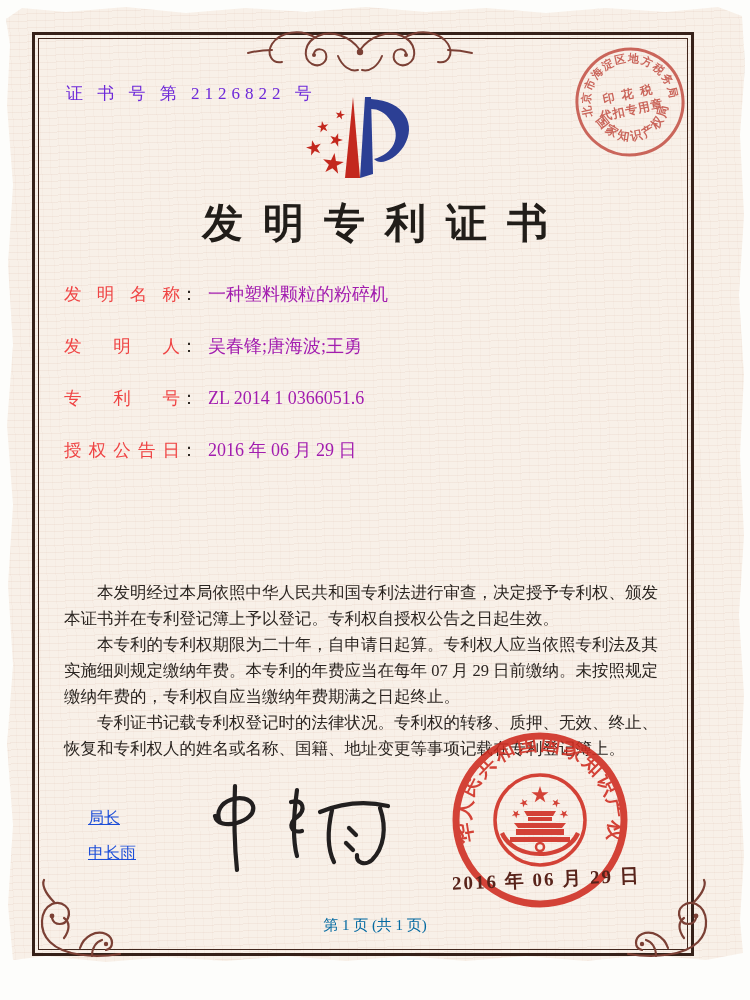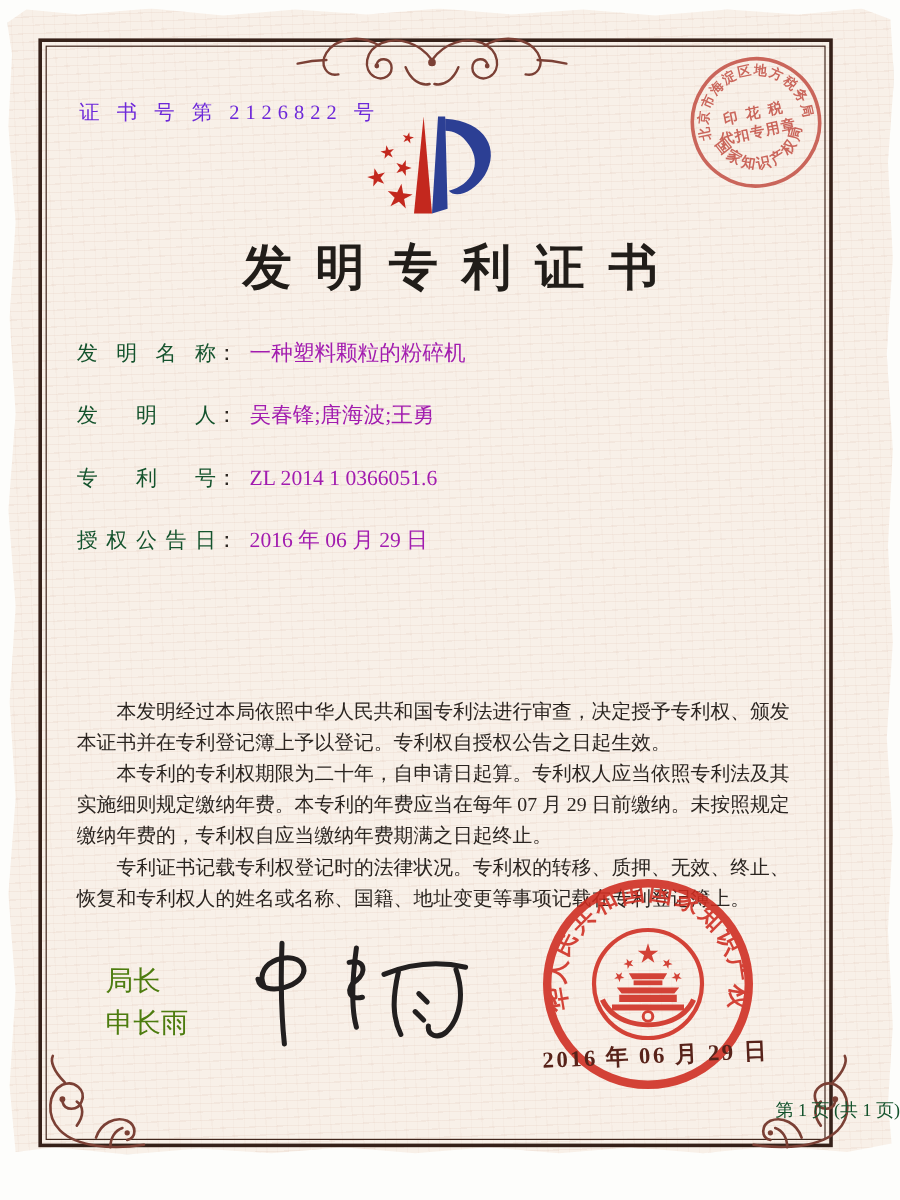--- a/index.html
+++ b/index.html
@@ -22,33 +22,33 @@
   
   .frame{position:absolute;left:32px;top:32px;width:656px;height:918px;
          border:3px solid #362119;}
   .frame::before{content:"";position:absolute;inset:3px;border:1px solid #41271d;}
   .cert-no{position:absolute;left:66px;top:82px;font-size:17px;letter-spacing:5px;color:#6d28d9;}
   .title{position:absolute;left:0;top:196px;width:750px;text-align:center;
          font-size:41px;font-weight:700;letter-spacing:20px;text-indent:20px;color:#211d19;}
   .fields{position:absolute;left:64px;top:282px;width:600px;font-size:18px;}
   .frow{height:28px;margin-bottom:24px;white-space:nowrap;}
   .flabel{display:inline-block;width:116px;text-align:justify;text-align-last:justify;
-          vertical-align:bottom;font-size:17.5px;color:#14532d;}
+          vertical-align:bottom;font-size:17.5px;color:#ef4444;}
   .fcolon{margin-right:10px;color:#2e2823;}
   .fvalue{font-size:18px;color:#a21caf;}
   .body-text{position:absolute;left:64px;top:580px;width:594px;font-size:16.5px;
              line-height:26px;text-align:justify;color:#2b2521;}
   .body-text p{margin:0;text-indent:2em;}
-  .signer{position:absolute;left:88px;top:800px;font-size:23px;line-height:35px;color:#4d7c0f;}
+  .signer{position:absolute;left:88px;top:800px;font-size:16px;line-height:35px;color:#1d4ed8;text-decoration:underline;}
   .signature{position:absolute;left:196px;top:780px;}
   .issue-seal{position:absolute;left:438px;top:718px;opacity:0.88;}
   .seal-date{position:absolute;left:452px;top:866px;width:220px;font-size:19px;letter-spacing:2px;
              color:#58231a;transform:rotate(-2.5deg);white-space:nowrap;font-weight:600;}
   .tax-stamp{position:absolute;left:568px;top:40px;opacity:0.8;}
-  .footer{position:absolute;left:0;top:916px;width:750px;text-align:right;font-size:15px;color:#14532d;}
+  .footer{position:absolute;left:0;top:916px;width:750px;text-align:center;font-size:15px;color:#0369a1;}
   .ornament-top{position:absolute;left:246px;top:22px;}
   .flourish-left{position:absolute;left:34px;top:878px;}
   .flourish-right{position:absolute;left:622px;top:878px;}
   .logo{position:absolute;left:290px;top:85px;}
 </style>
 </head>
 <body>
 
 <div class="scene">
   <div class="paper"></div>

